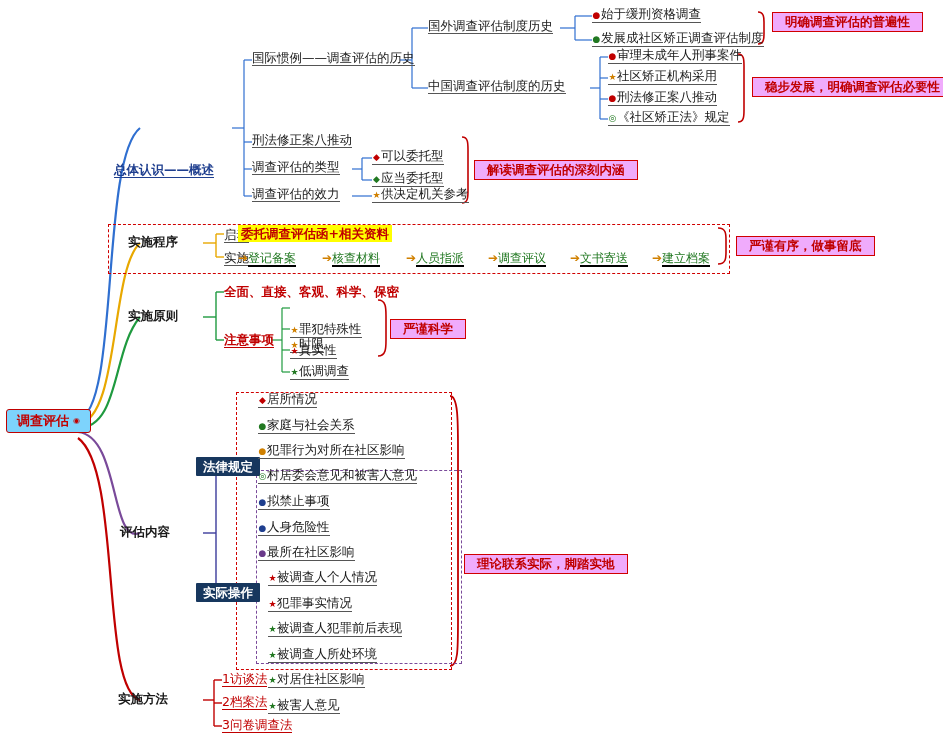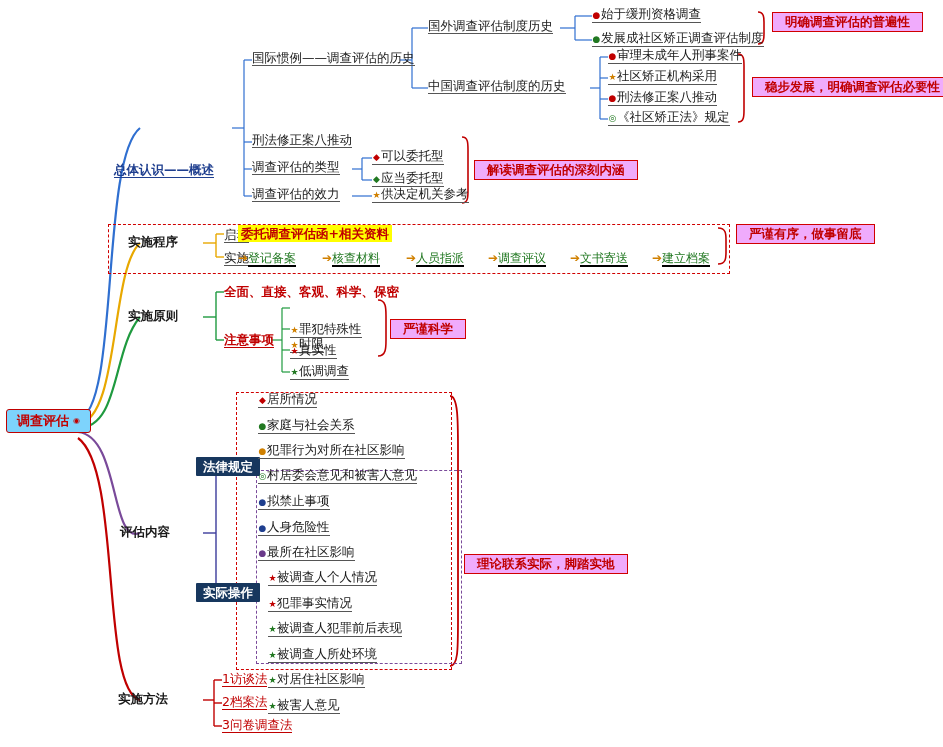--- a/index.html
+++ b/index.html
@@ -191,21 +191,21 @@
   </div>
   <div class="node dark underline-dark" style="left:224px;top:251px;">
     <span>实施</span>
   </div>
   <div class="node arrow-item" style="left:238px;top:251px;"><span class="ar">➔</span><span class="underline-green">登记备案</span></div>
   <div class="node arrow-item" style="left:322px;top:251px;"><span class="ar">➔</span><span class="underline-green">核查材料</span></div>
   <div class="node arrow-item" style="left:406px;top:251px;"><span class="ar">➔</span><span class="underline-green">人员指派</span></div>
   <div class="node arrow-item" style="left:488px;top:251px;"><span class="ar">➔</span><span class="underline-green">调查评议</span></div>
   <div class="node arrow-item" style="left:570px;top:251px;"><span class="ar">➔</span><span class="underline-green">文书寄送</span></div>
   <div class="node arrow-item" style="left:652px;top:251px;"><span class="ar">➔</span><span class="underline-green">建立档案</span></div>
-  <div class="node boxred" style="left:736px;top:224px;">
+  <div class="node boxred" style="left:736px;top:236px;">
     <span>严谨有序，做事留底</span>
   </div>
 
   <div class="node b dark" style="left:128px;top:309px;">
     <span>实施原则</span>
   </div>
   <div class="node b red" style="left:224px;top:285px;">
     <span>全面、直接、客观、科学、保密</span>
   </div>
   <div class="node b red underline-red" style="left:224px;top:333px;">

